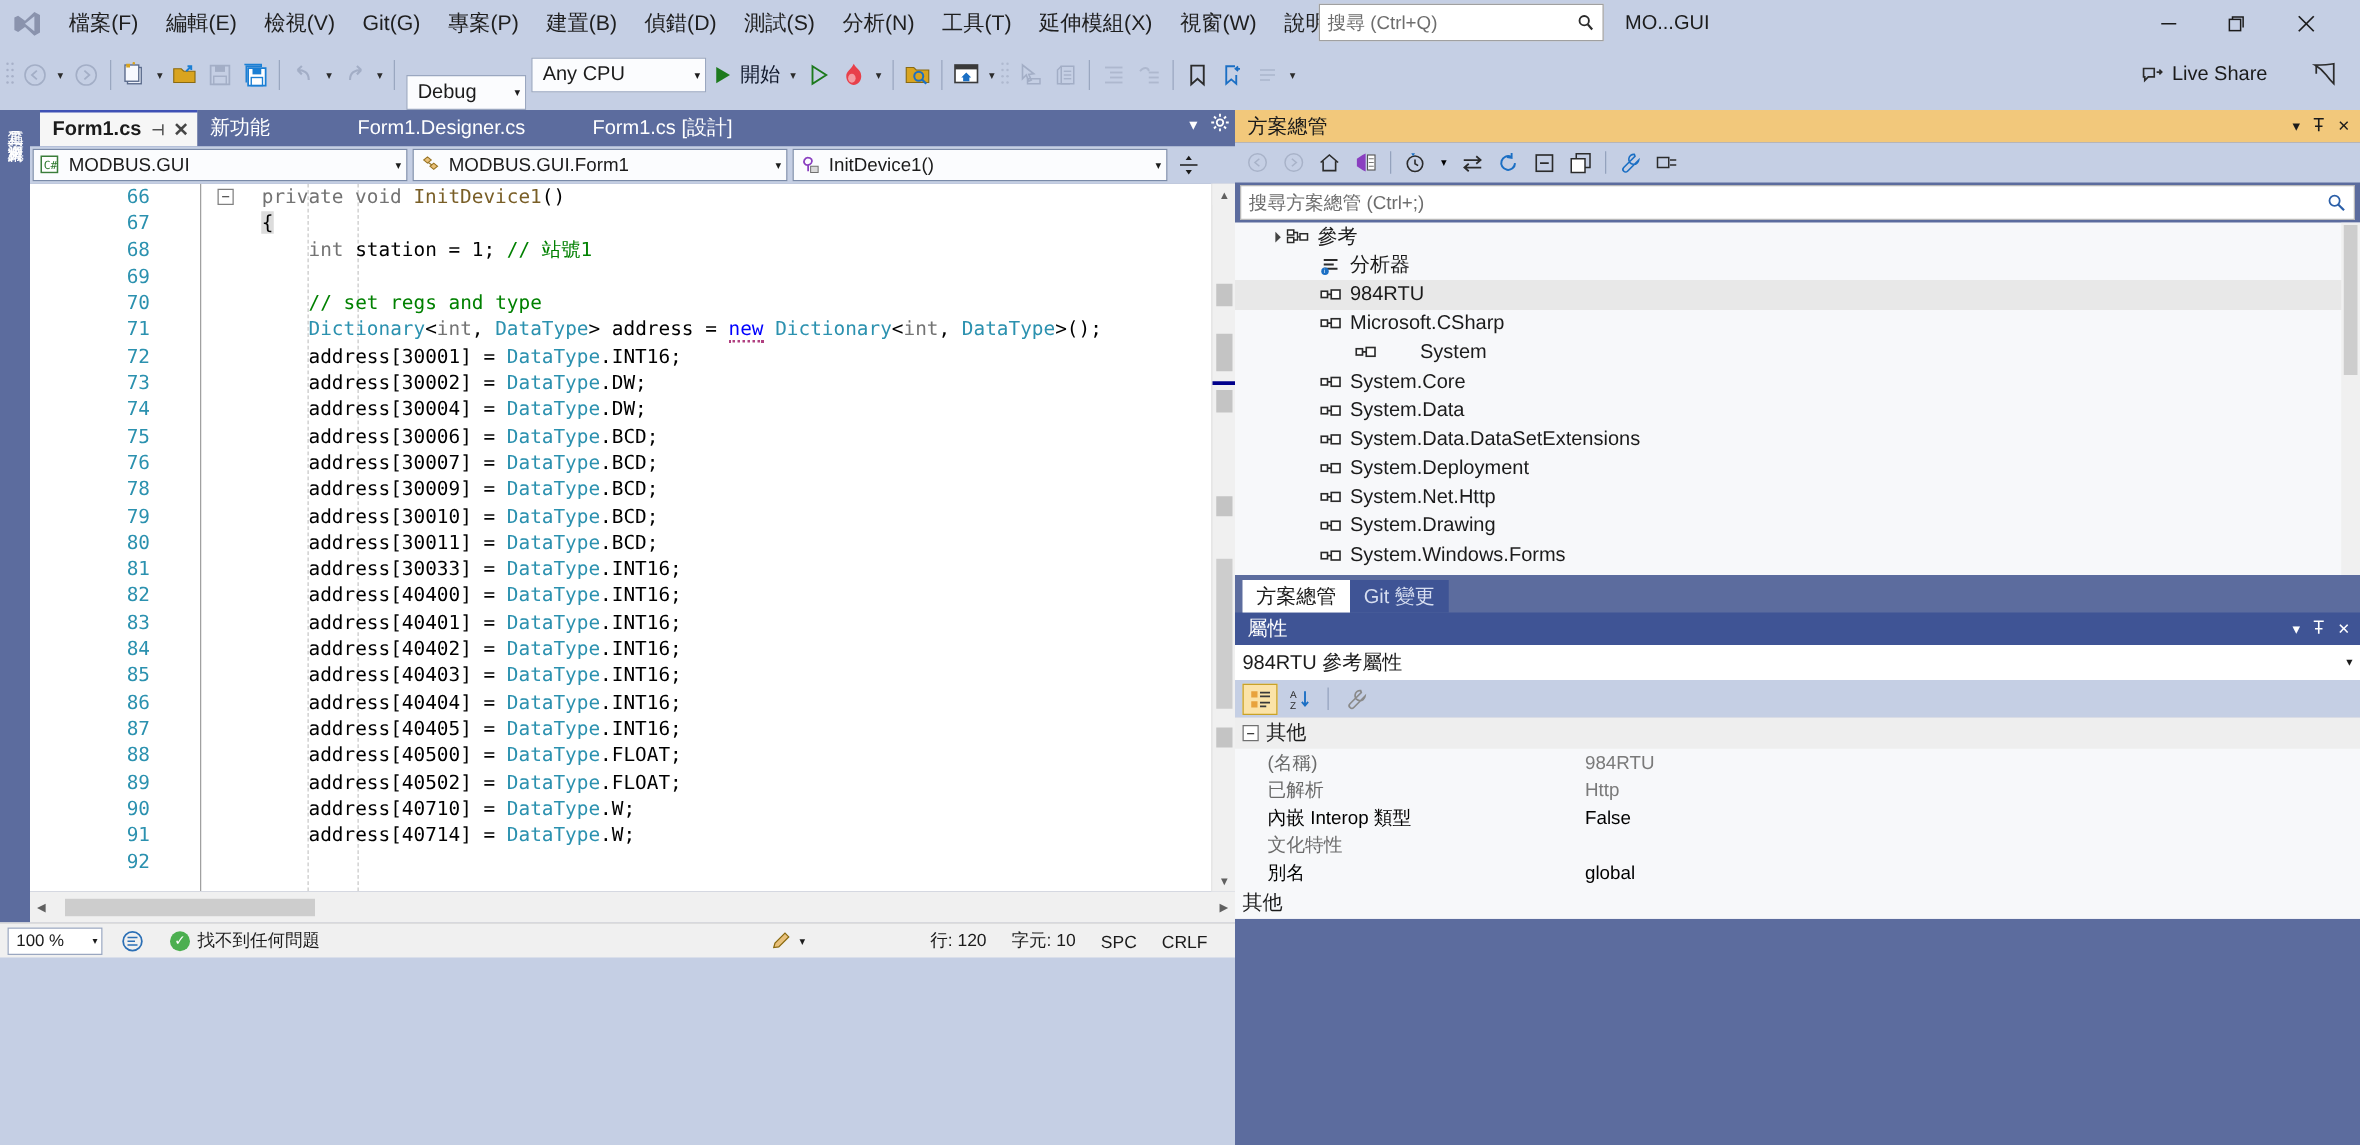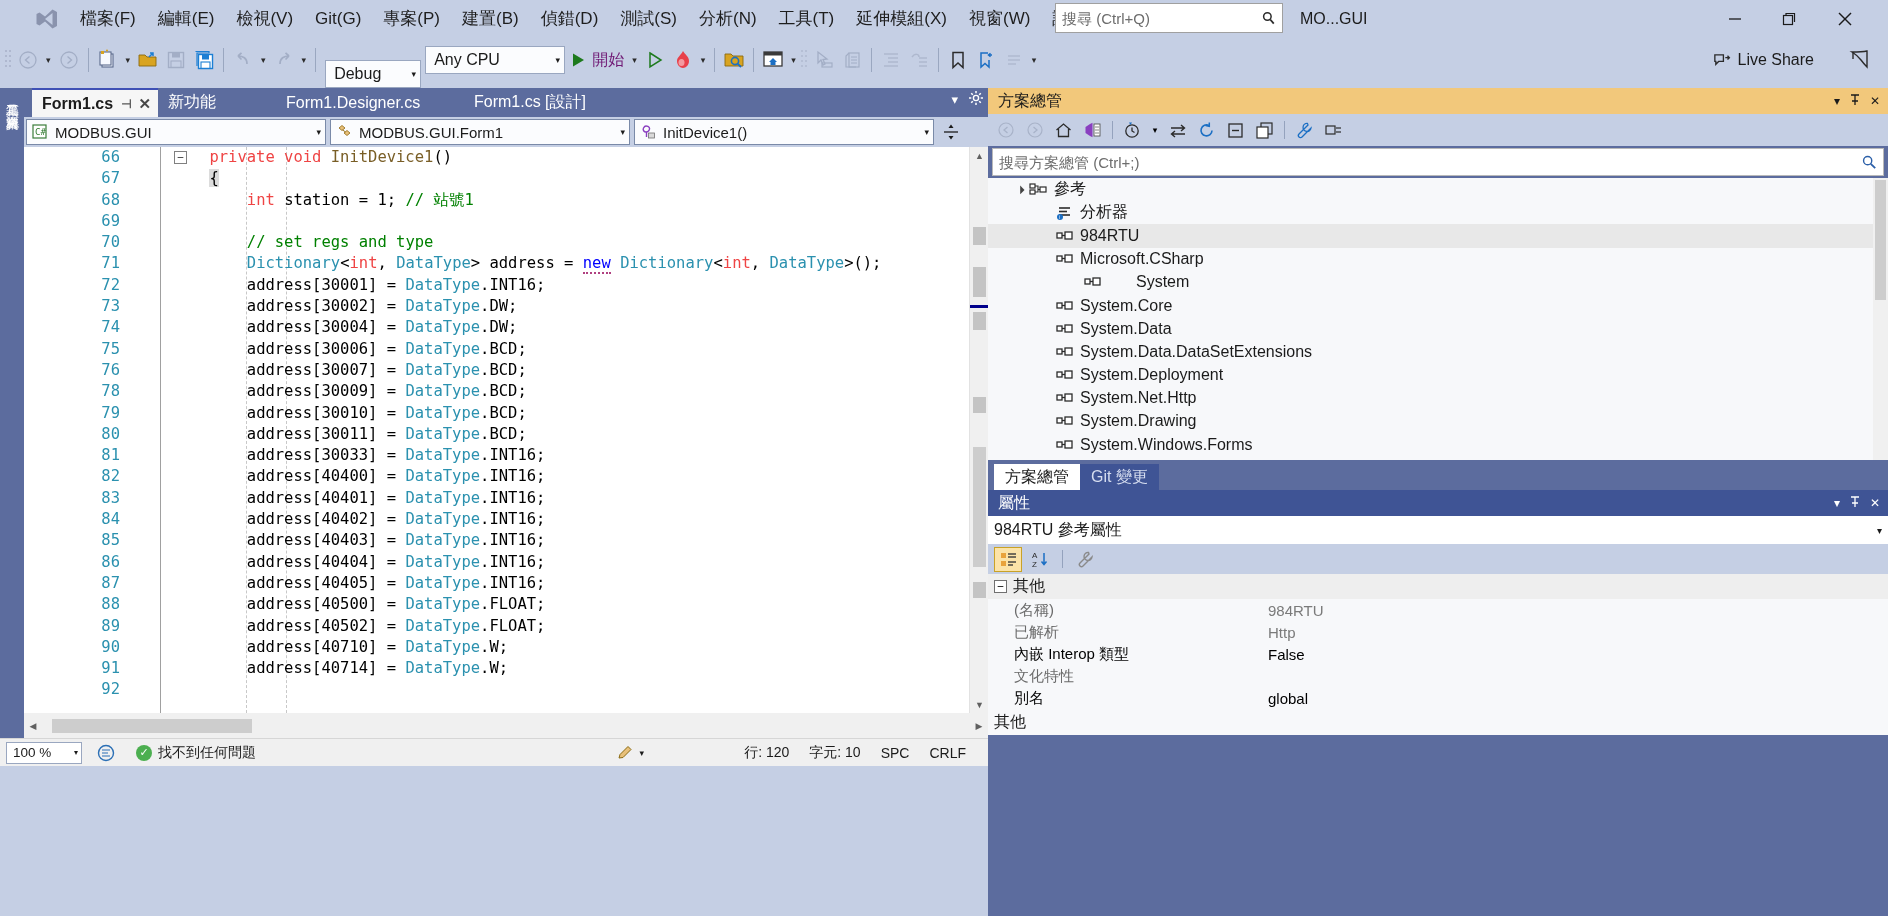--- a/index.html
+++ b/index.html
@@ -8,21 +8,21 @@
     overflow: hidden;
     font-family: "Liberation Sans", sans-serif;
     background: #ffffff;
     -webkit-font-smoothing: antialiased;
   }
   .app { position: relative; width: 1888px; height: 916px; background: #c5cfe4; }
 
   
   .titlebar {
     position: absolute; left: 0; top: 0; width: 1888px; height: 38px;
-    background: #c5cfe4; display: flex; align-items: center; padding-left: 25px;
+    background: #c5cfe4; display: flex; align-items: center;
   }
   .vs-logo {
     width: 44px; height: 38px; display: flex; align-items: center; justify-content: center;
   }
   .menu-items { display: flex; align-items: center; height: 38px; }
   .menu-item {
     padding: 0 11px; height: 38px; line-height: 38px;
     font-size: 17px; color: #1e1e1e; cursor: default; white-space: nowrap;
   }
   .search-box {
@@ -65,21 +65,21 @@
     height: 28px; background: #fbfcfe; border: 1px solid #9aa7c0;
     display: flex; align-items: center; padding: 0 4px 0 8px;
     font-size: 16px; color: #1b1b1b; margin-left: 4px; cursor: default;
   }
   .tb-combo .lbl { flex: 1; white-space: nowrap; }
   .tb-combo .arw { font-size: 9px; padding-left: 10px; }
   .combo-debug { width: 96px; margin-top: 28px; }
   .combo-cpu { width: 140px; }
   .tb-start {
     display: flex; align-items: center; height: 32px; padding: 0 4px;
-    font-size: 16px; color: #701a75; cursor: default;
+    font-size: 16px; color: #0f172a; cursor: default;
   }
   .live-share {
     position: absolute; right: 66px; top: 7px; height: 30px;
     display: flex; align-items: center; gap: 7px;
     font-size: 16px; color: #1b1b1b; padding: 0 8px; cursor: default;
   }
   .feedback-btn { position: absolute; right: 16px; top: 9px; cursor: default; }
 
   
   .leftstrip {
@@ -146,21 +146,21 @@
   .ind-guide {
     position: absolute; top: 0; bottom: 0; width: 0; border-left: 1px dashed #c8c8c8;
   }
   .fold-rail { position: absolute; left: 136px; top: 0; bottom: 0; width: 1px; background: #a0a0a0; }
   .fold-box {
     position: absolute; left: 150px; top: 4px; width: 13px; height: 13px;
     border: 1px solid #808080; background: #fff;
     font-size: 11px; line-height: 11px; text-align: center; color: #444;
     font-family: "DejaVu Sans Mono", monospace; cursor: default;
   }
-  .tok-kw { color: #ef4444; }
+  .tok-kw { color: #737373; }
   .tok-type { color: #2b91af; }
   .tok-cmt { color: #008000; }
   .tok-mth { color: #795e26; }
   .tok-plain { color: #000000; }
   .tok-new { color: #0000ff; border-bottom: 2px dotted #b04080; }
   .brace-hl { background: #dcdcdc; }
 
   
   .v-scroll {
     position: absolute; right: 0; top: 59px; width: 19px; height: 566px;

